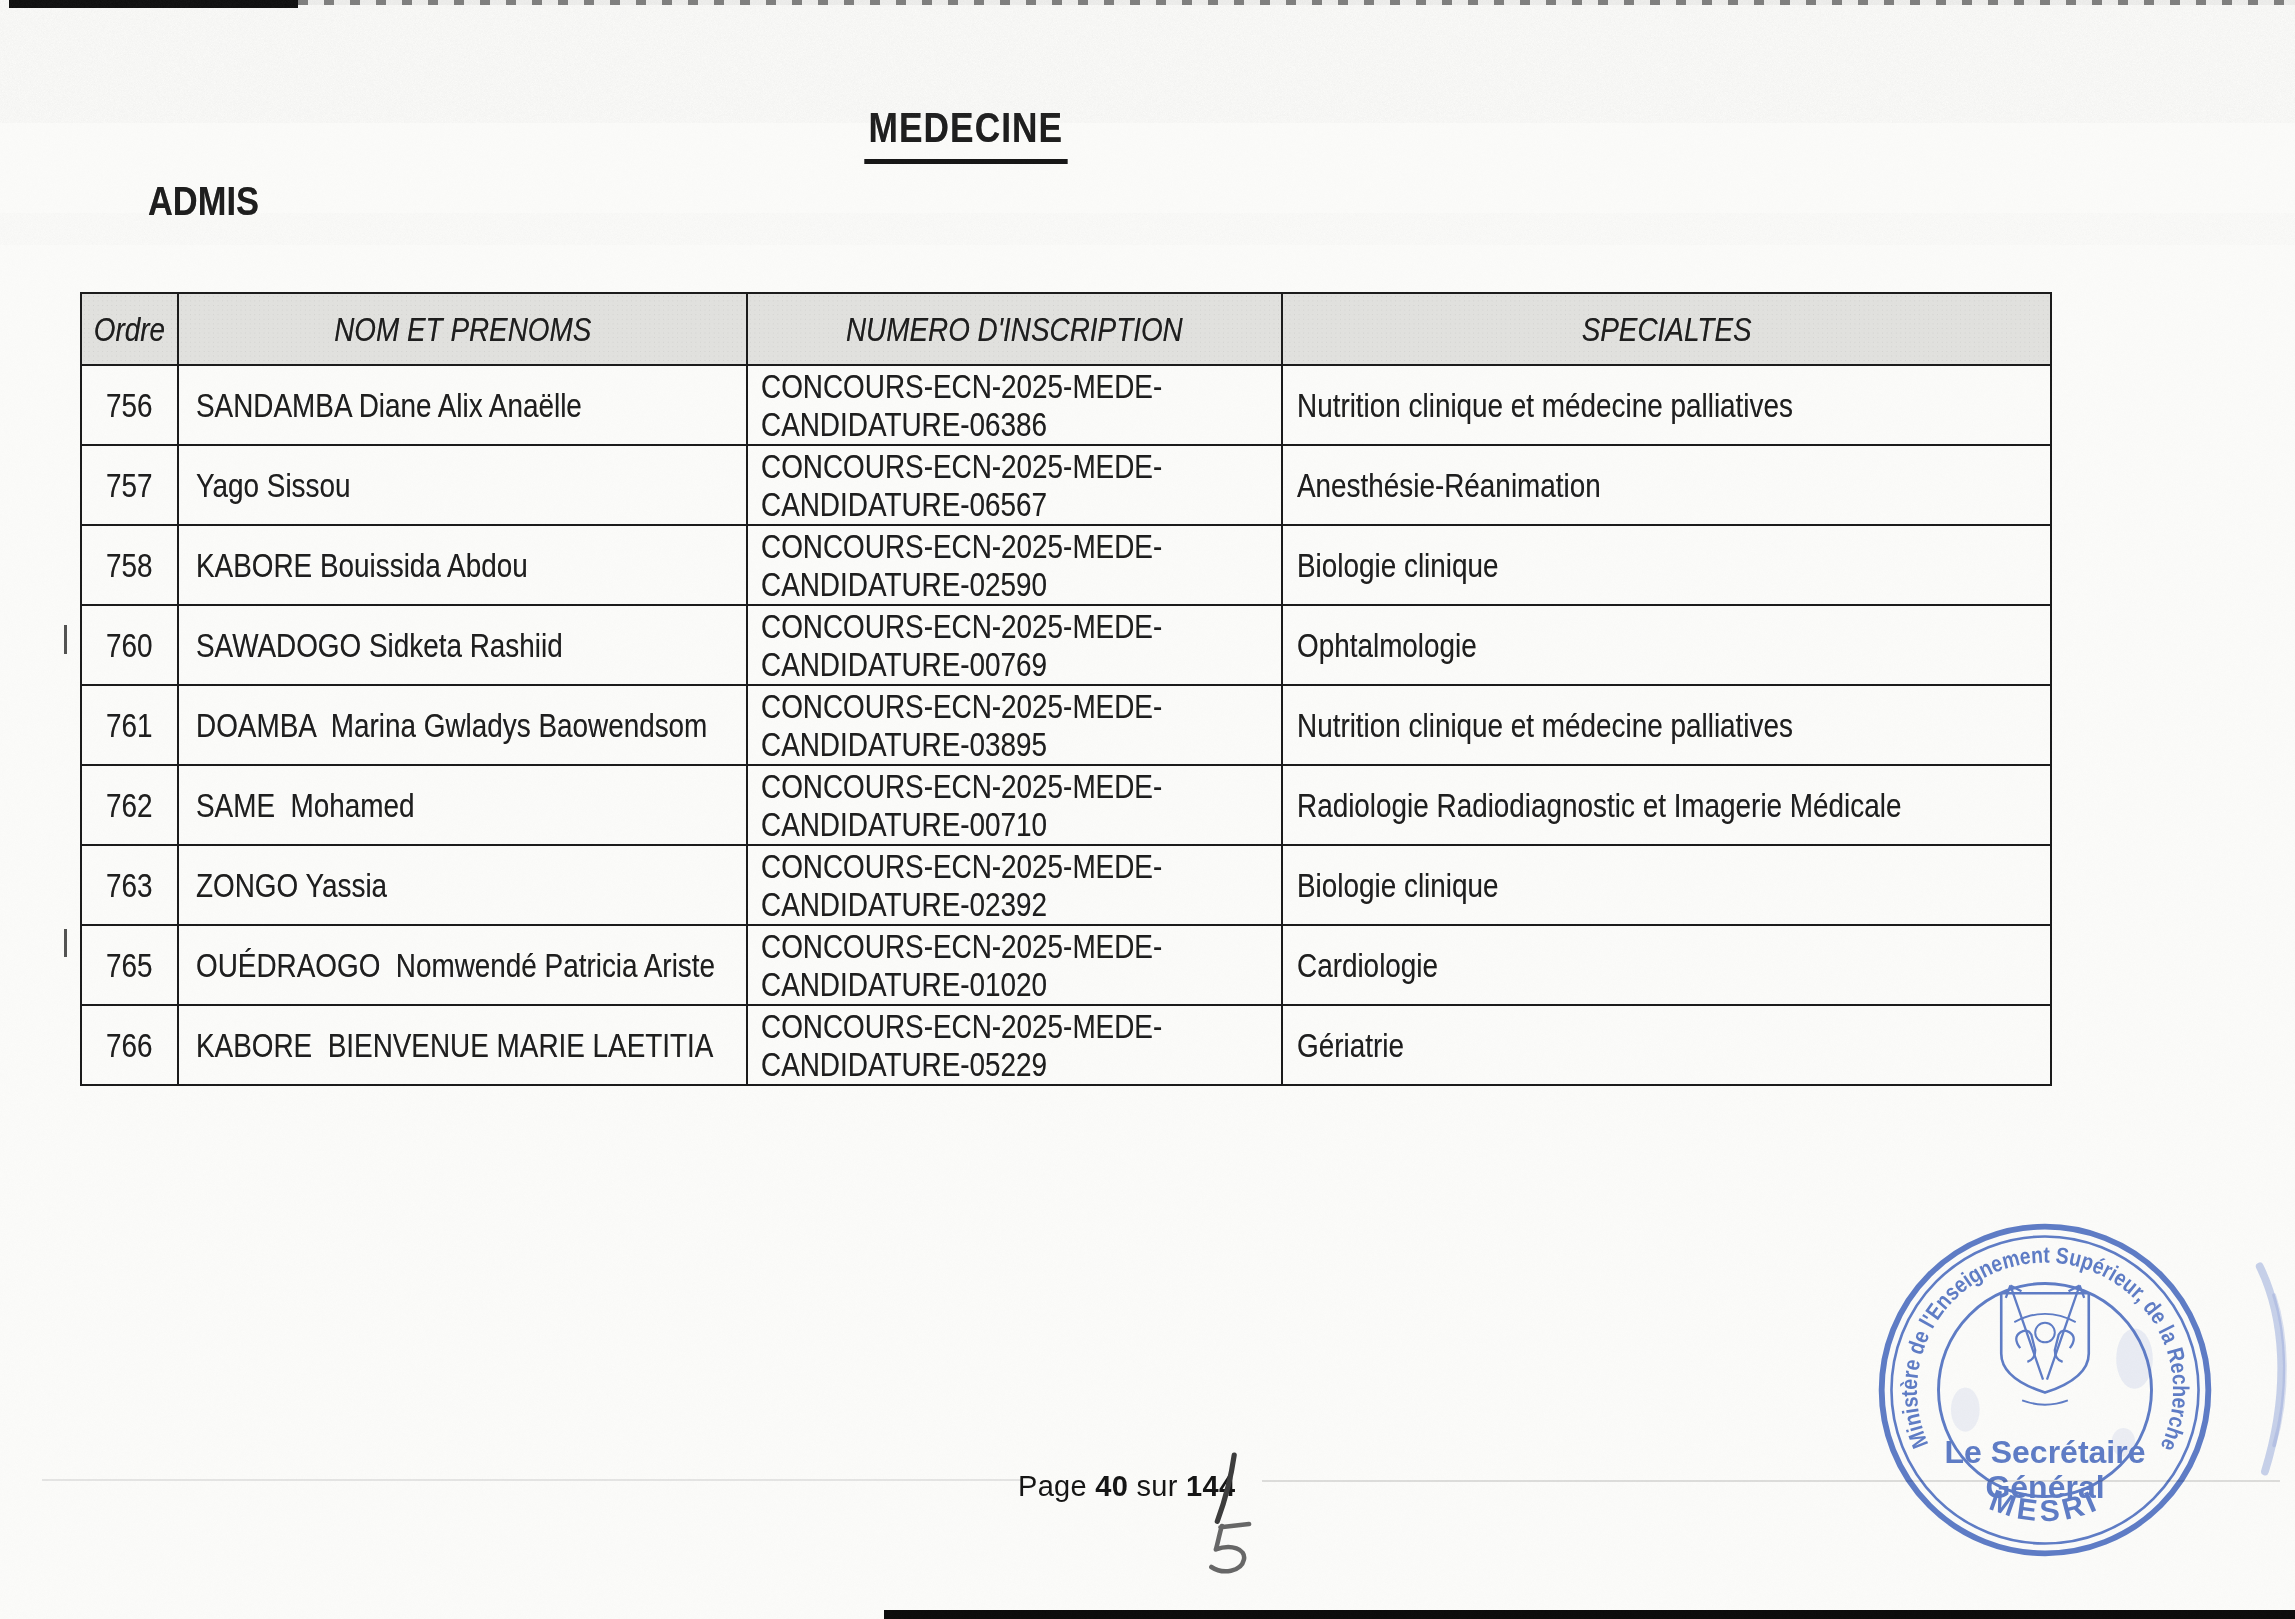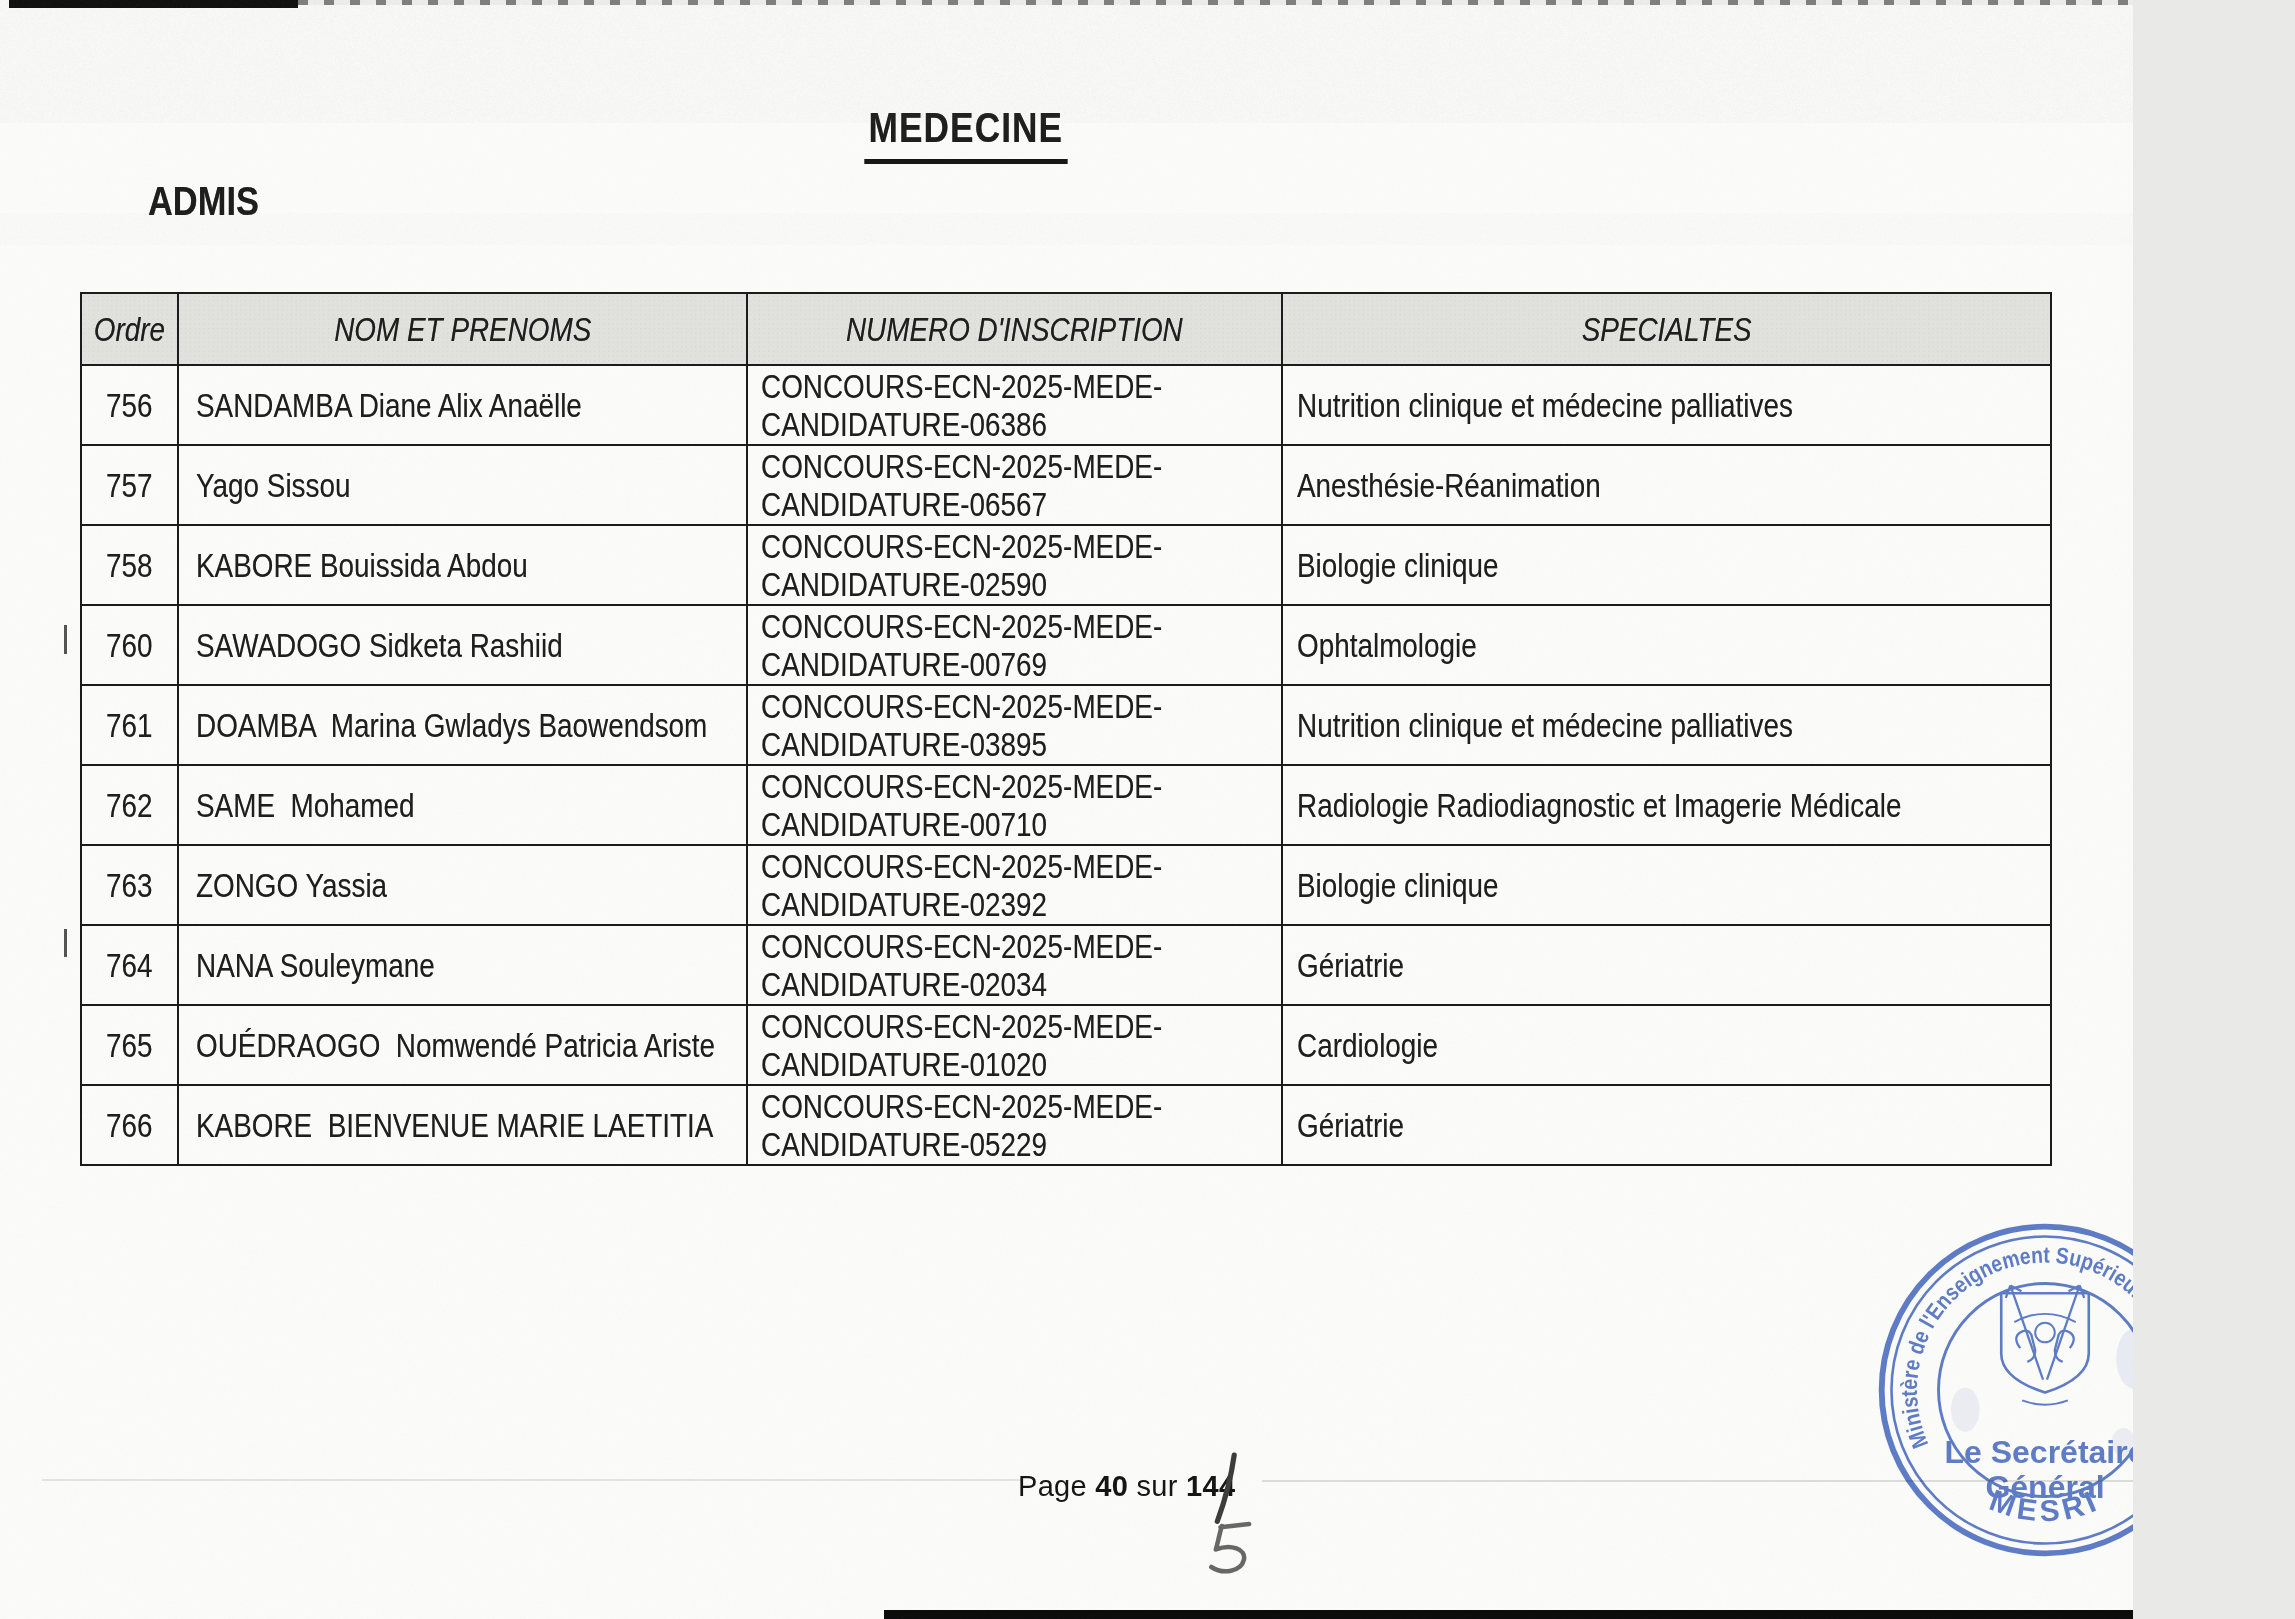--- a/index.html
+++ b/index.html
@@ -3,21 +3,21 @@
 <meta charset="utf-8">
 <style>
   html,body { margin:0; padding:0; }
   body {
     width:2295px; height:1619px;
     font-family:"Liberation Sans", sans-serif;
     background:#e9e9e7;
   }
   .page {
     position:absolute; left:0; top:0;
-    width:2133px; height:1619px;
+    width:2295px; height:1619px;
     background:#fcfcfa;
     overflow:hidden;
     color:#1d1d1d;
   }
   .scan-noise { position:absolute; left:0; top:0; width:2295px; height:1619px; pointer-events:none; z-index:40; }
   .top-bar-left { position:absolute; top:0; left:9.2px; width:289px; height:7.8px; background:#0d0d0d; z-index:30; }
   .top-dashes {
     position:absolute; top:0; left:298px; width:1997px; height:4.6px; z-index:30;
     background:repeating-linear-gradient(90deg, rgba(25,25,25,0.55) 0 10.5px, rgba(25,25,25,0.05) 10.5px 26px);
   }
@@ -155,26 +155,20 @@
         <td class="ordre-cell"><span class="condc">762</span></td>
         <td class="name-cell"><span class="cond">SAME  Mohamed</span></td>
         <td class="num-cell"><span class="cond">CONCOURS-ECN-2025-MEDE-</span><br><span class="cond">CANDIDATURE-00710</span></td>
         <td class="spec-cell"><span class="cond">Radiologie Radiodiagnostic et Imagerie Médicale</span></td>
       </tr>
       <tr>
         <td class="ordre-cell"><span class="condc">763</span></td>
         <td class="name-cell"><span class="cond">ZONGO Yassia</span></td>
         <td class="num-cell"><span class="cond">CONCOURS-ECN-2025-MEDE-</span><br><span class="cond">CANDIDATURE-02392</span></td>
         <td class="spec-cell"><span class="cond">Biologie clinique</span></td>
-      </tr>
-      <tr>
-        <td class="ordre-cell"><span class="condc">764</span></td>
-        <td class="name-cell"><span class="cond">NANA Souleymane</span></td>
-        <td class="num-cell"><span class="cond">CONCOURS-ECN-2025-MEDE-</span><br><span class="cond">CANDIDATURE-02034</span></td>
-        <td class="spec-cell"><span class="cond">Gériatrie</span></td>
       </tr>
       <tr>
         <td class="ordre-cell"><span class="condc">765</span></td>
         <td class="name-cell"><span class="cond">OUÉDRAOGO  Nomwendé Patricia Ariste</span></td>
         <td class="num-cell"><span class="cond">CONCOURS-ECN-2025-MEDE-</span><br><span class="cond">CANDIDATURE-01020</span></td>
         <td class="spec-cell"><span class="cond">Cardiologie</span></td>
       </tr>
       <tr>
         <td class="ordre-cell"><span class="condc">766</span></td>
         <td class="name-cell"><span class="cond">KABORE  BIENVENUE MARIE LAETITIA</span></td>

